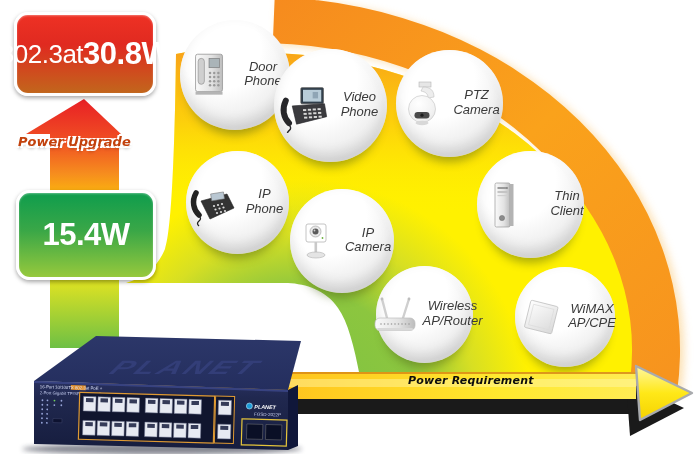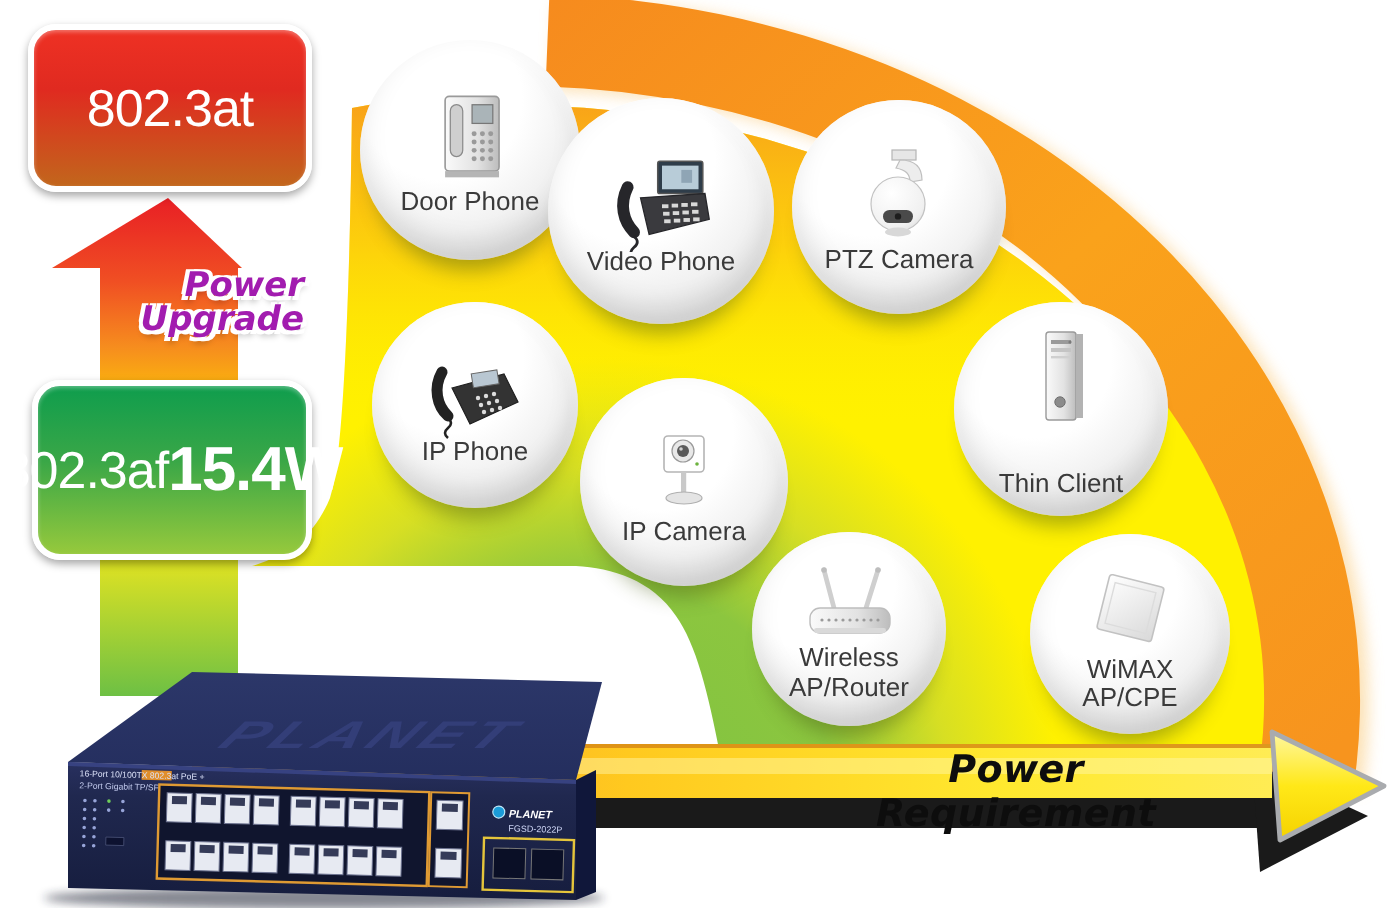--- a/index.html
+++ b/index.html
@@ -14,33 +14,33 @@
          display:flex;flex-direction:row;align-items:center;justify-content:center;
          color:#fff;text-align:center;line-height:1.02;}
   .badge .std{font-size:26px;font-weight:400;letter-spacing:-.5px;}
   .badge .pwr{font-size:31px;font-weight:700;letter-spacing:-.5px;}
   #badge-at{left:14px;top:12px;width:136px;height:78px;
             background:linear-gradient(#ee3124 0%,#e02a20 38%,#c2661c 100%);}
   #badge-af{left:16px;top:190px;width:134px;height:84px;
             background:linear-gradient(#0f9d4d 0%,#3aa747 45%,#96c93c 100%);}
 
   
-  #power-upgrade-label{left:18px;top:135px;width:134px;text-align:right;
-      font-family:"DejaVu Sans",sans-serif;font-size:17px;font-weight:800;font-style:italic;
-      color:#a21caf;line-height:1.0;
+  #power-upgrade-label{left:18px;top:135px;width:134px;text-align:left;
+      font-family:"DejaVu Sans",sans-serif;font-size:13px;font-weight:800;font-style:italic;
+      color:#c2410c;line-height:1.0;
       text-shadow:-2px -1px 0 #fff,2px -1px 0 #fff,-2px 2px 0 #fff,2px 2px 0 #fff,0 3px 3px rgba(0,0,0,.25);}
-  #power-requirement-label{left:408px;top:374px;width:200px;text-align:center;
-      font-family:"DejaVu Sans",sans-serif;font-size:19px;font-weight:800;font-style:italic;
+  #power-requirement-label{left:408px;top:374px;width:200px;text-align:left;
+      font-family:"DejaVu Sans",sans-serif;font-size:11px;font-weight:800;font-style:italic;
       color:#0d0d0d;letter-spacing:.2px;}
 
   
   .sphere{position:absolute;border-radius:50%;
       background:radial-gradient(circle at 37% 27%,#ffffff 0%,#ffffff 38%,#f1f1f1 62%,#dcdcdc 84%,#c9c9c9 100%);
       box-shadow:0 12px 10px -7px rgba(70,90,20,.45), inset 0 -7px 14px rgba(0,0,0,.10), inset 0 3px 6px rgba(255,255,255,.9);
-      display:flex;flex-direction:column;align-items:center;justify-content:center;}
+      display:flex;flex-direction:row;align-items:center;justify-content:center;font-style:italic;}
   .sphere .icon-wrap{flex:0 0 auto;margin-top:2px;}
   .dev-label{font-size:13px;color:#3a3a3a;text-align:center;line-height:1.08;
              width:82%;margin-top:-2px;}
 </style>
 </head>
 <body>
 
 <div id="stage">
 
   <svg class="abs" style="left:0;top:0;" width="700" height="454" viewBox="0 0 700 454">
@@ -93,23 +93,23 @@
       </linearGradient>
     </defs>
     <polygon points="26,134 84,99 121,134" fill="url(#upG)"></polygon>
     <rect x="50" y="133" width="69" height="215" fill="url(#upG)"></rect>
   </svg>
 
   <div class="abs" id="power-upgrade-label">Power Upgrade</div>
 
   <div class="badge" id="badge-at">
     <div class="std">802.3at</div>
+    <div class="pwr">30.8W</div>
   </div>
   <div class="badge" id="badge-af">
-    <div class="std">802.3af</div>
     <div class="pwr">15.4W</div>
   </div>
 
   <svg width="0" height="0" style="position:absolute">
     <defs>
       <linearGradient id="silv" x1="0" y1="0" x2="1" y2="0">
         <stop offset="0" stop-color="#fafafa"></stop>
           <stop offset=".6" stop-color="#e2e2e2"></stop>
         <stop offset="1" stop-color="#bdbdbd"></stop>
       </linearGradient>

